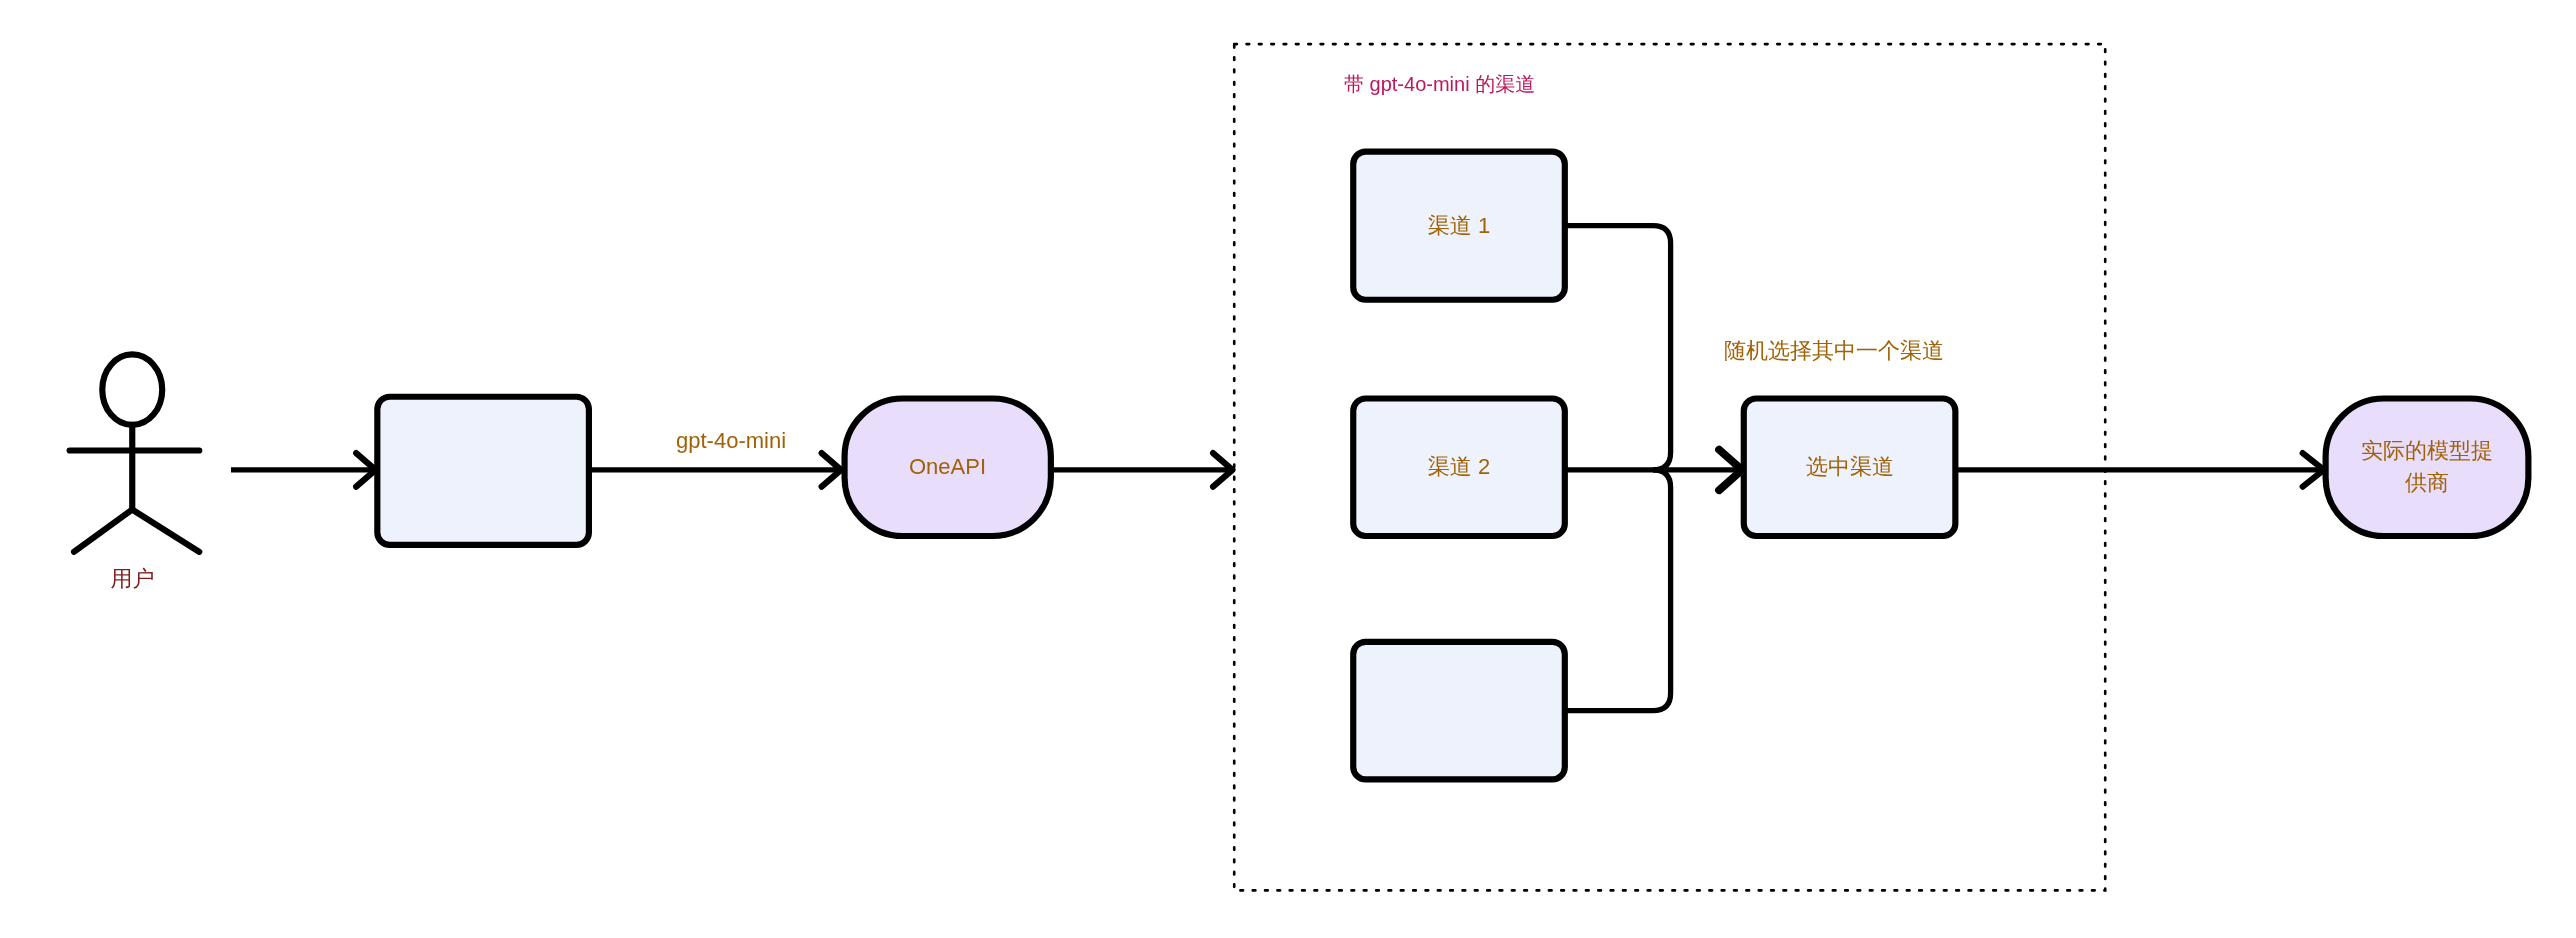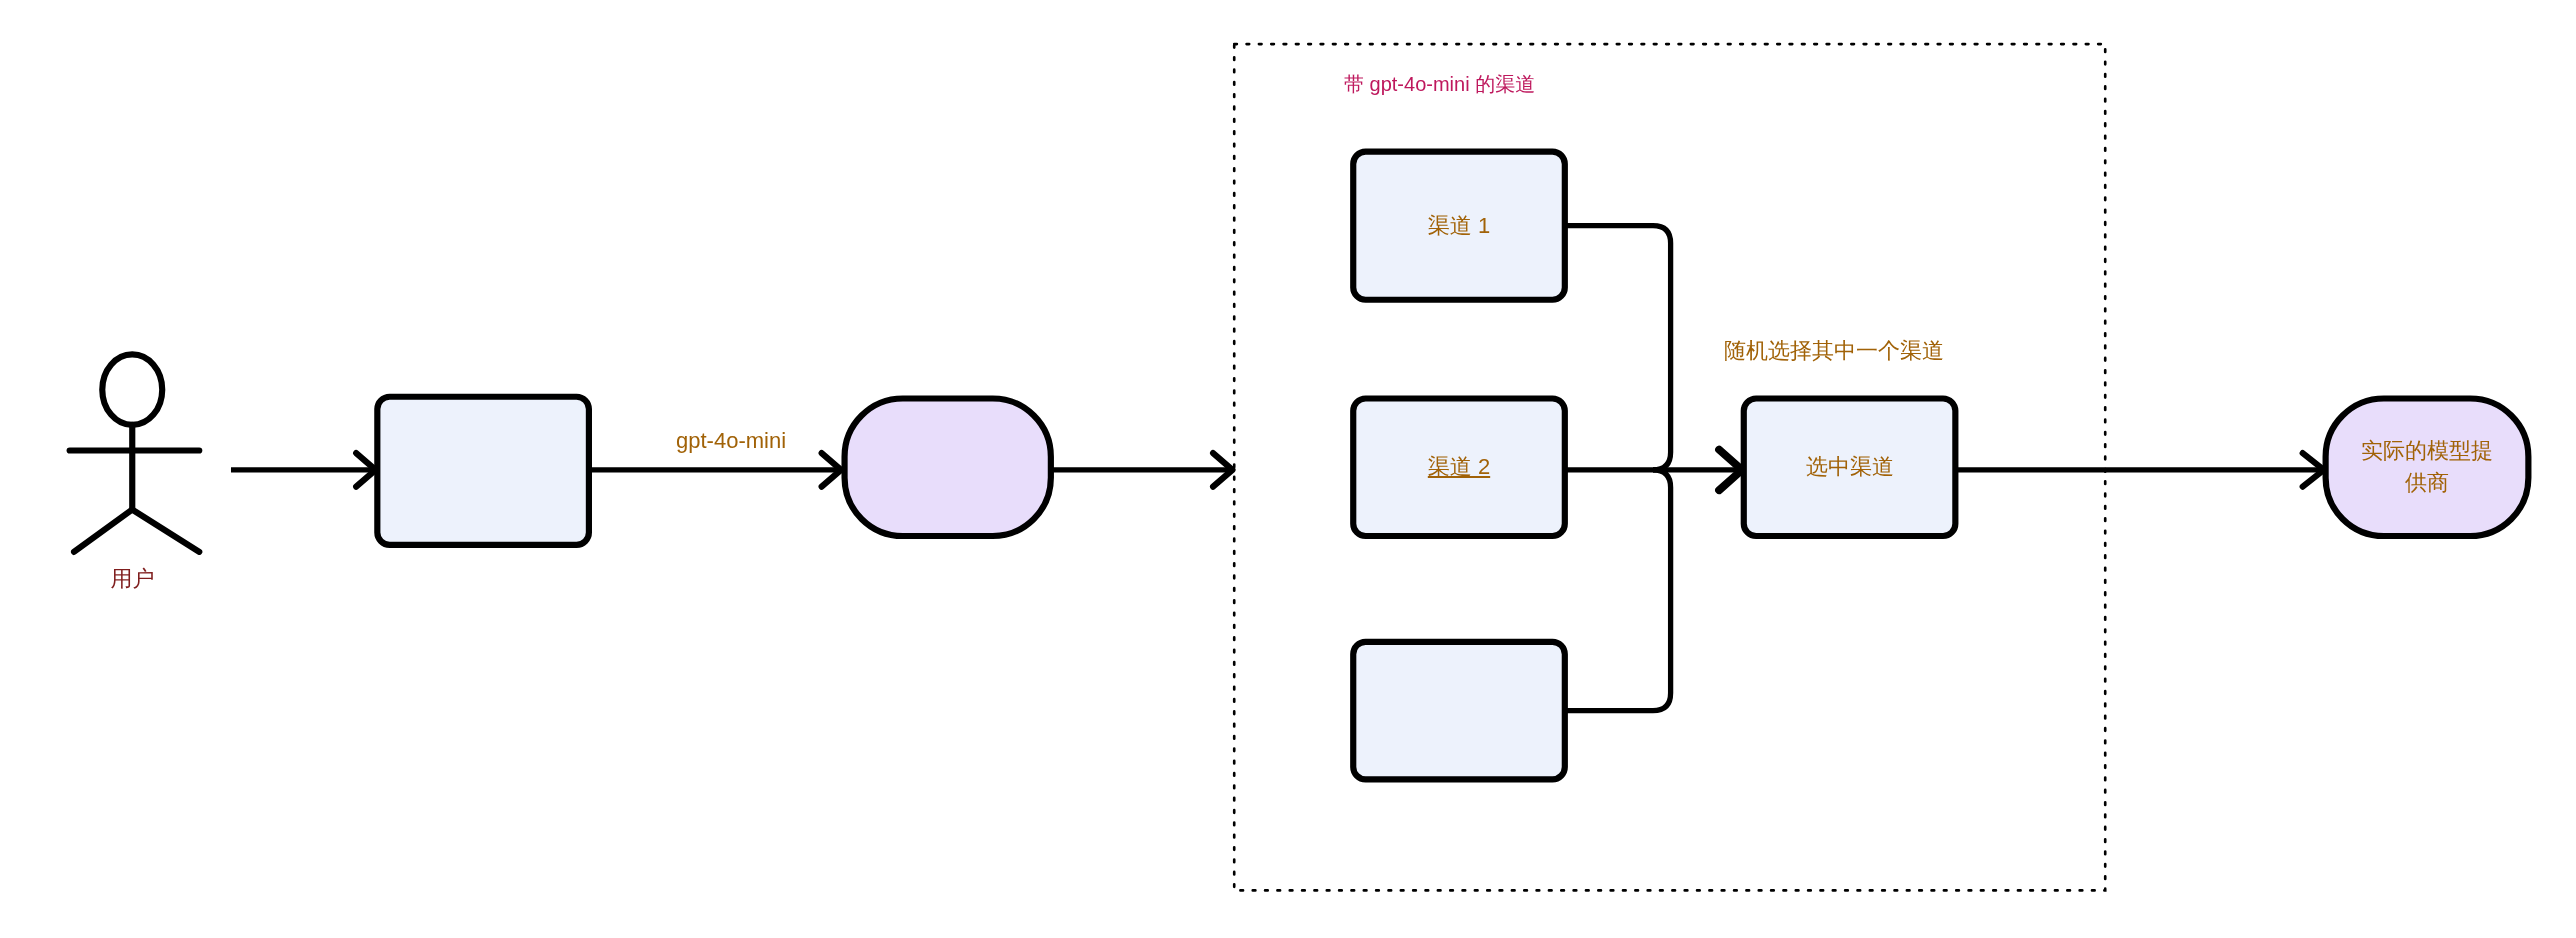--- a/index.html
+++ b/index.html
@@ -118,28 +118,29 @@
       <line x1="2218" y1="533" x2="2634" y2="533" stroke="#000000" stroke-width="6"></line>
       <polyline points="2612,514 2636,533 2612,552" fill="none" stroke="#000000" stroke-width="7" stroke-linecap="round" stroke-linejoin="round"></polyline>
     </g>
 
     <rect x="2638" y="452" width="230" height="156" rx="66" ry="66" fill="#e8ddfb" stroke="#000000" stroke-width="7"></rect>
   </svg>
 
   <div class="actor-label" style="left:97px; top:564px; width:71px;">用户</div>
 
 
+  <div class="node-label" style="left:853px; top:398px; width:189px; height:138px;">OneAPI</div>
 
   <div class="edge-label" style="left:664px; top:428px;margin-left:12px;">gpt-4o-mini</div>
 
   <div class="group-label" style="left:1344px; top:71px;">带 gpt-4o-mini 的渠道</div>
 
   <div class="node-label" style="left:1362px; top:152px; width:194px; height:148px;">渠道 1</div>
 
-  <div class="node-label" style="left:1362px; top:398px; width:194px; height:138px;text-decoration:underline;">渠道 2</div>
+  <div class="node-label" style="left:1362px; top:398px; width:194px; height:138px;">渠道 2</div>
 
 
   <div class="edge-label" style="left:1724px; top:338px;">随机选择其中一个渠道</div>
 
   <div class="node-label" style="left:1753px; top:398px; width:194px; height:138px;">选中渠道</div>
 
   <div class="node-label" style="left:2339px; top:398px; width:176px; height:138px;">实际的模型提
 供商</div>
 
 </div>

